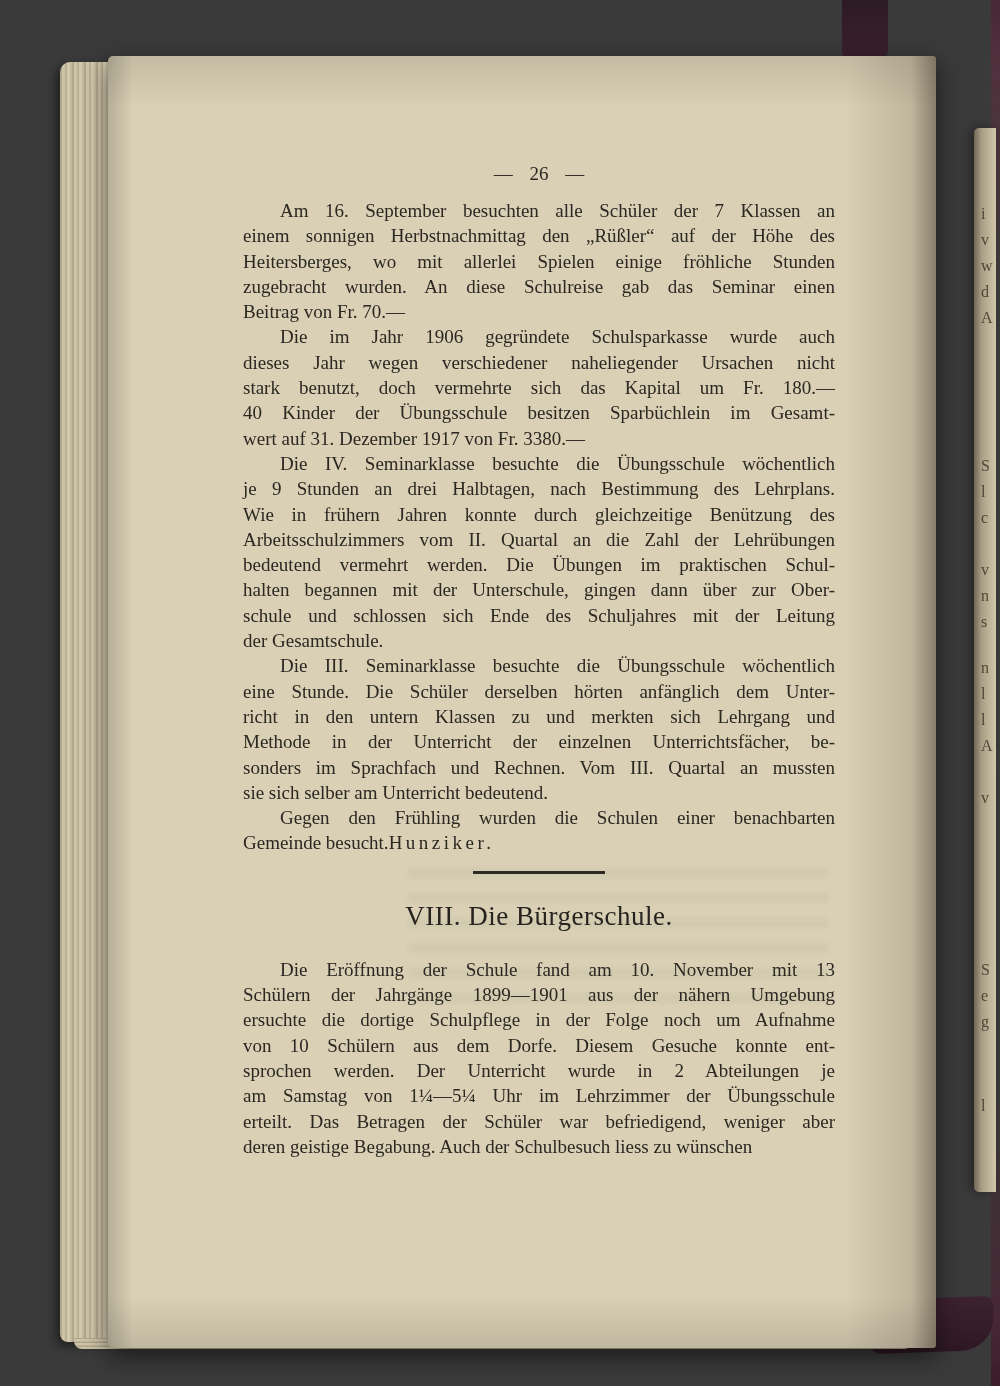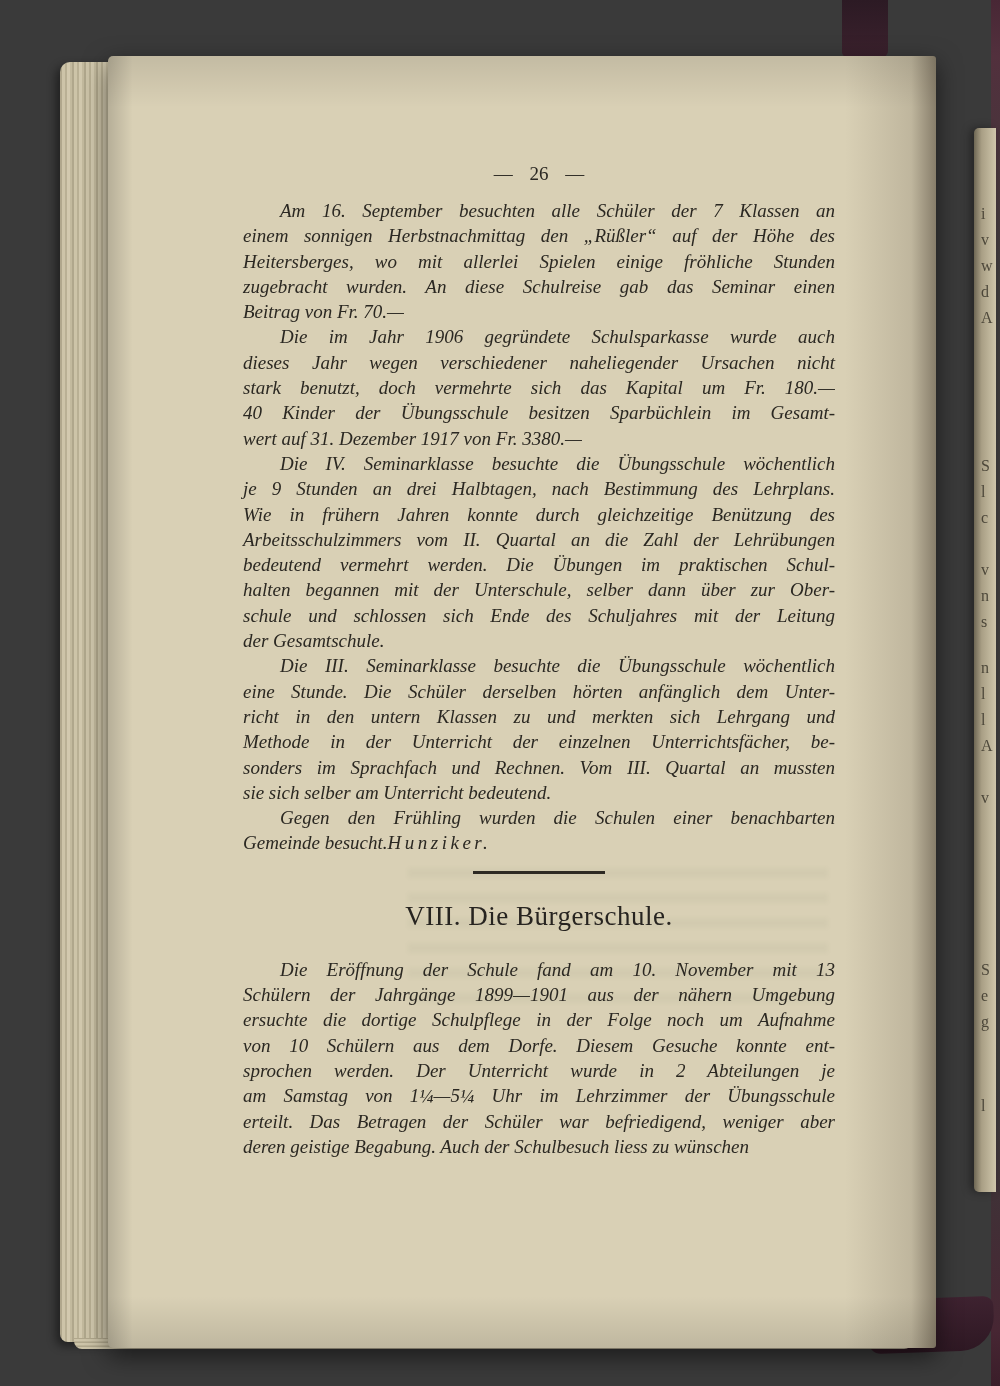--- a/index.html
+++ b/index.html
@@ -73,21 +73,20 @@
   }
   .page-number{
     text-align:center;font-size:19px;line-height:25px;
     word-spacing:12px;margin-bottom:12px;
   }
   .para{margin:0;}
   .line{
     font-size:19px;line-height:25.3px;
     text-align:justify;text-align-last:justify;
     white-space:normal;
-    font-style:italic;
   }
   .para .line:first-child{text-indent:37px;}
   .para .line:last-child{text-align-last:left;}
   .line.split{display:flex;justify-content:flex-start;text-align-last:left;}
   .signature{letter-spacing:3.5px;}
   .divider{
     width:132px;height:3px;background:#2d2a23;
     margin:15px auto 0;
   }
   .section-heading{
@@ -148,21 +147,21 @@
           <div class="line">stark benutzt, doch vermehrte sich das Kapital um Fr. 180.—</div>
           <div class="line">40 Kinder der Übungsschule besitzen Sparbüchlein im Gesamt-</div>
           <div class="line">wert auf 31. Dezember 1917 von Fr. 3380.—</div>
         </div>
         <div class="para">
           <div class="line">Die IV. Seminarklasse besuchte die Übungsschule wöchentlich</div>
           <div class="line">je 9 Stunden an drei Halbtagen, nach Bestimmung des Lehrplans.</div>
           <div class="line">Wie in frühern Jahren konnte durch gleichzeitige Benützung des</div>
           <div class="line">Arbeitsschulzimmers vom II. Quartal an die Zahl der Lehrübungen</div>
           <div class="line">bedeutend vermehrt werden. Die Übungen im praktischen Schul-</div>
-          <div class="line">halten begannen mit der Unterschule, selber dann über zur Ober-</div>
+          <div class="line">halten begannen mit der Unterschule, gingen dann über zur Ober-</div>
           <div class="line">schule und schlossen sich Ende des Schuljahres mit der Leitung</div>
           <div class="line">der Gesamtschule.</div>
         </div>
         <div class="para">
           <div class="line">Die III. Seminarklasse besuchte die Übungsschule wöchentlich</div>
           <div class="line">eine Stunde. Die Schüler derselben hörten anfänglich dem Unter-</div>
           <div class="line">richt in den untern Klassen zu und merkten sich Lehrgang und</div>
           <div class="line">Methode in der Unterricht der einzelnen Unterrichtsfächer, be-</div>
           <div class="line">sonders im Sprachfach und Rechnen. Vom III. Quartal an mussten</div>
           <div class="line">sie sich selber am Unterricht bedeutend.</div>

